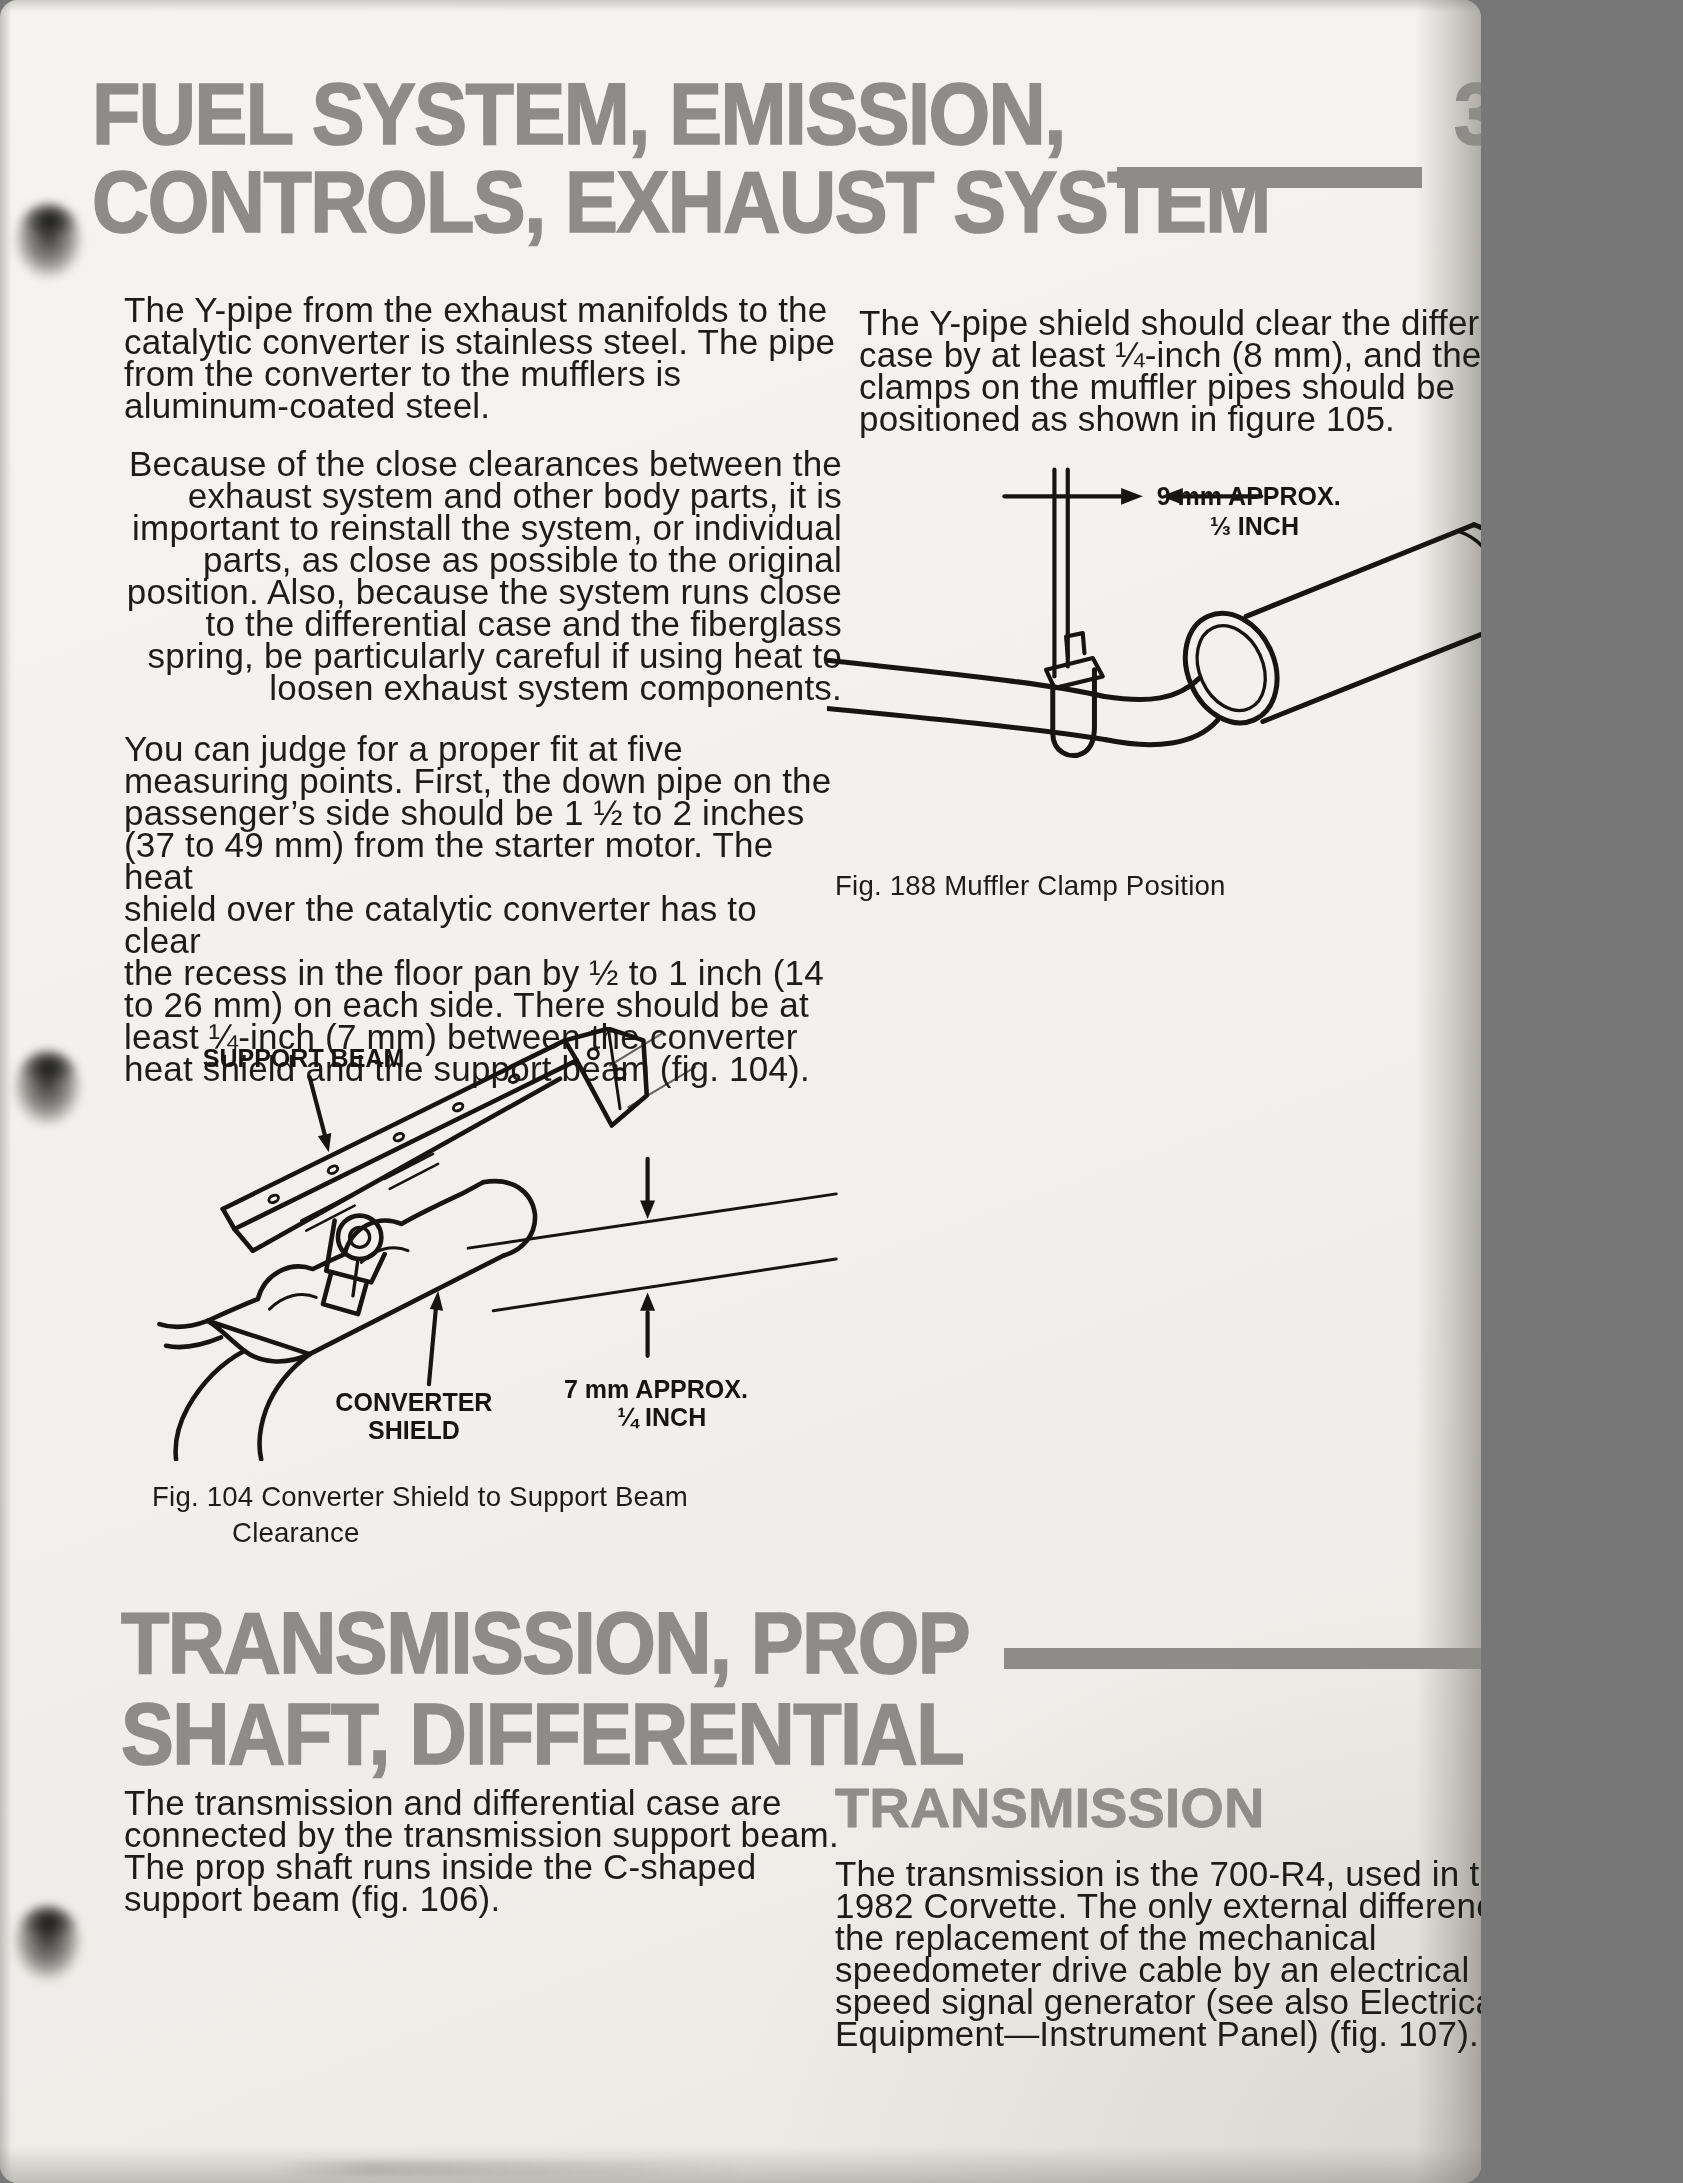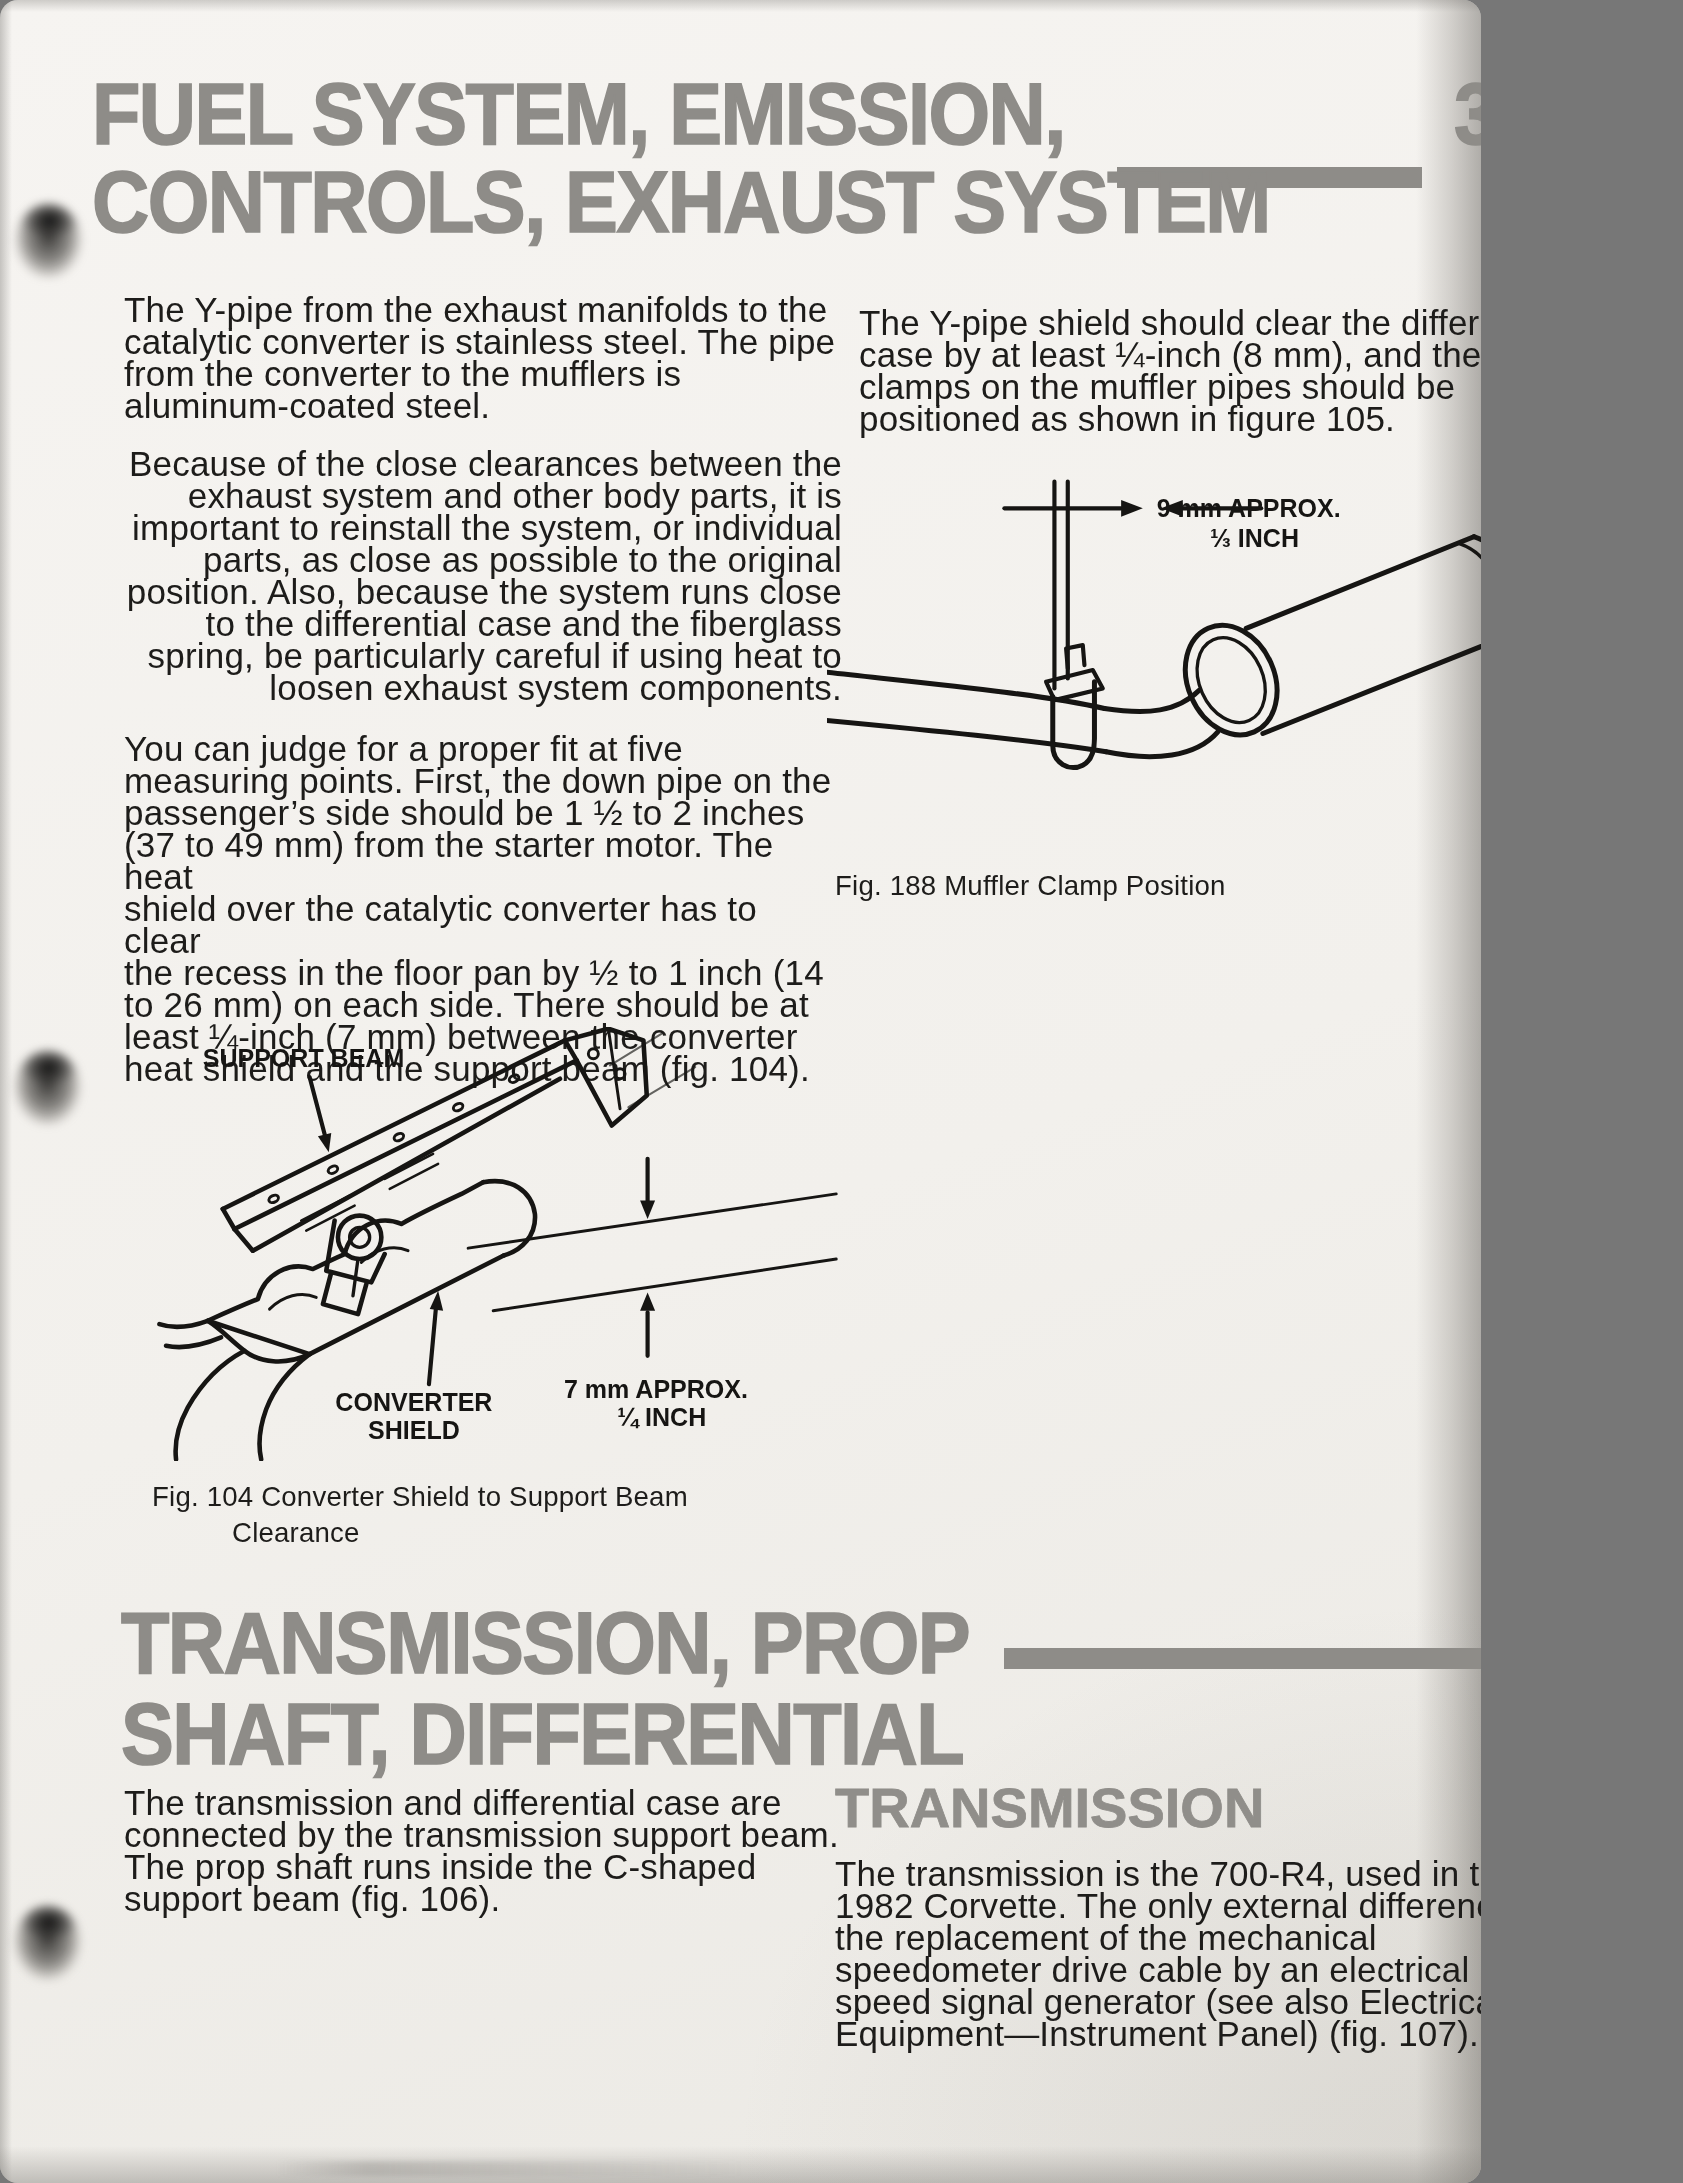--- a/index.html
+++ b/index.html
@@ -79,21 +79,21 @@
 shield over the catalytic converter has to clear
 the recess in the floor pan by ½ to 1 inch (14
 to 26 mm) on each side. There should be at
 least ¼-inch (7 mm) between the converter
 heat shield and the support beam (fig. 104).</div>
   <div class="abs body" style="left:835px;top:307px;margin-left:24px;">The Y-pipe shield should clear the differential
 case by at least ¼-inch (8 mm), and the
 clamps on the muffler pipes should be
 positioned as shown in figure 105.</div>
 
-  <div class="abs" style="left:827px;top:470px;width:735px;height:346px;">
+  <div class="abs" style="left:827px;top:458px;width:735px;height:346px;">
     <svg width="735" height="346" viewBox="0 0 880 415">
       <g stroke="#161513" stroke-width="6" fill="none" stroke-linecap="round" stroke-linejoin="round">
 
         <path d="M-6,242 C120,256 252,268 332,286"></path>
         <path d="M-6,300 C120,312 244,324 334,338"></path>
         <path d="M332,286 C384,294 420,290 446,264"></path>
         <path d="M334,338 C392,350 442,344 468,314"></path>
 
         <path d="M272,14 L272,262" stroke-width="5"></path>
         <path d="M288,14 L288,250" stroke-width="5"></path>

